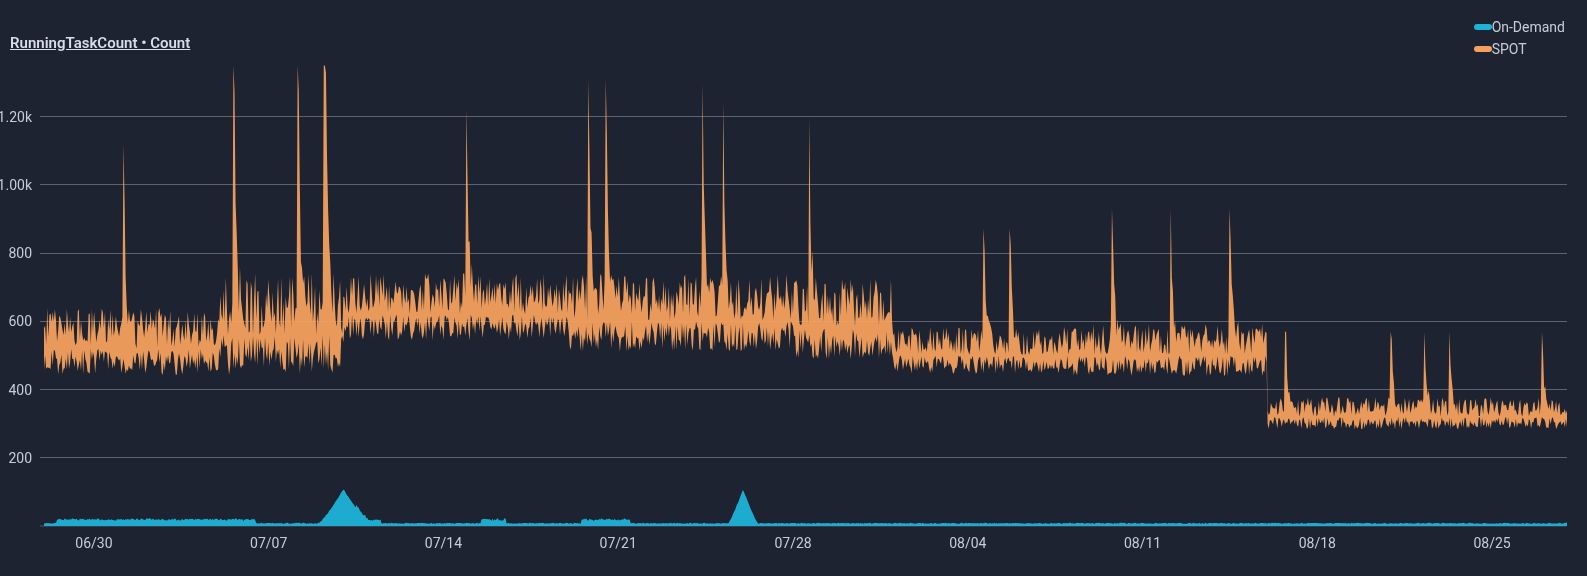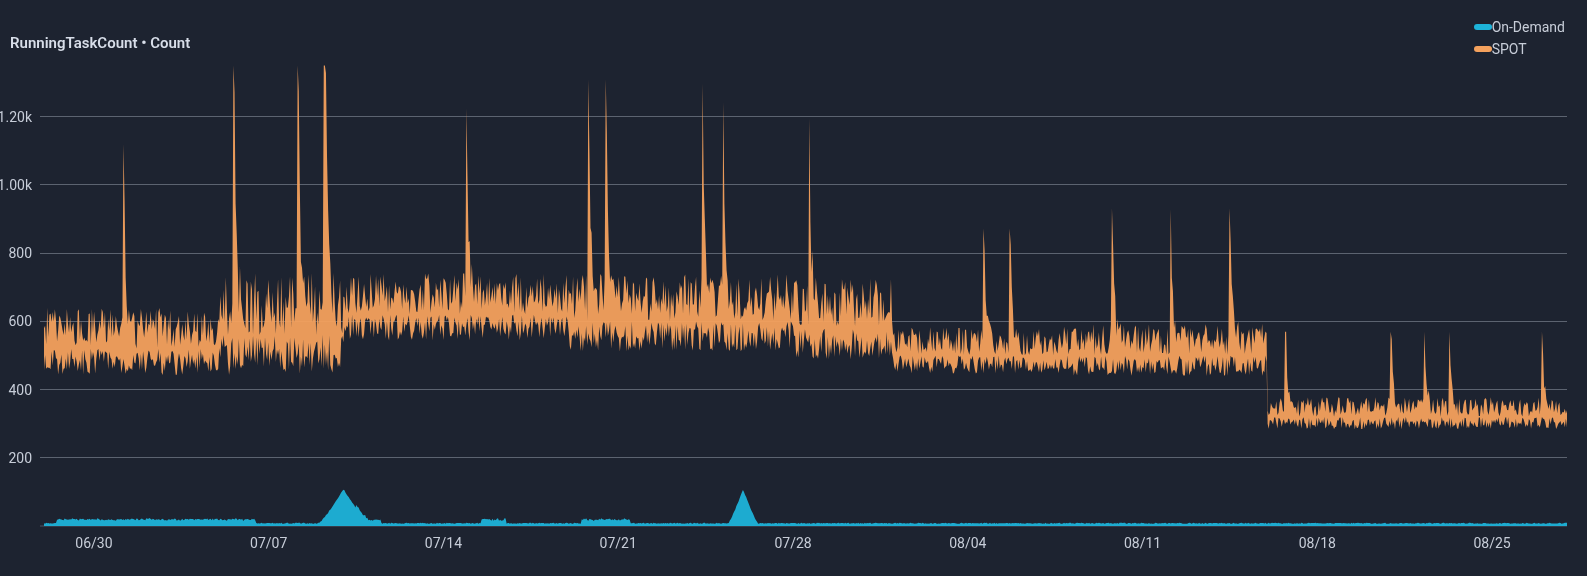--- a/index.html
+++ b/index.html
@@ -18,20 +18,21 @@
     width: 1587px;
     height: 576px;
   }
   .title {
     position: absolute;
     top: 34px;
     left: 10px;
     font-size: 15px;
     font-weight: 600;
     color: #d8dee9;
+    text-decoration: underline;
   }
   .legend {
     position: absolute;
     top: 16px;
     right: 22px;
     font-size: 14px;
     line-height: 22px;
   }
   .legend-item {
     display: flex;

